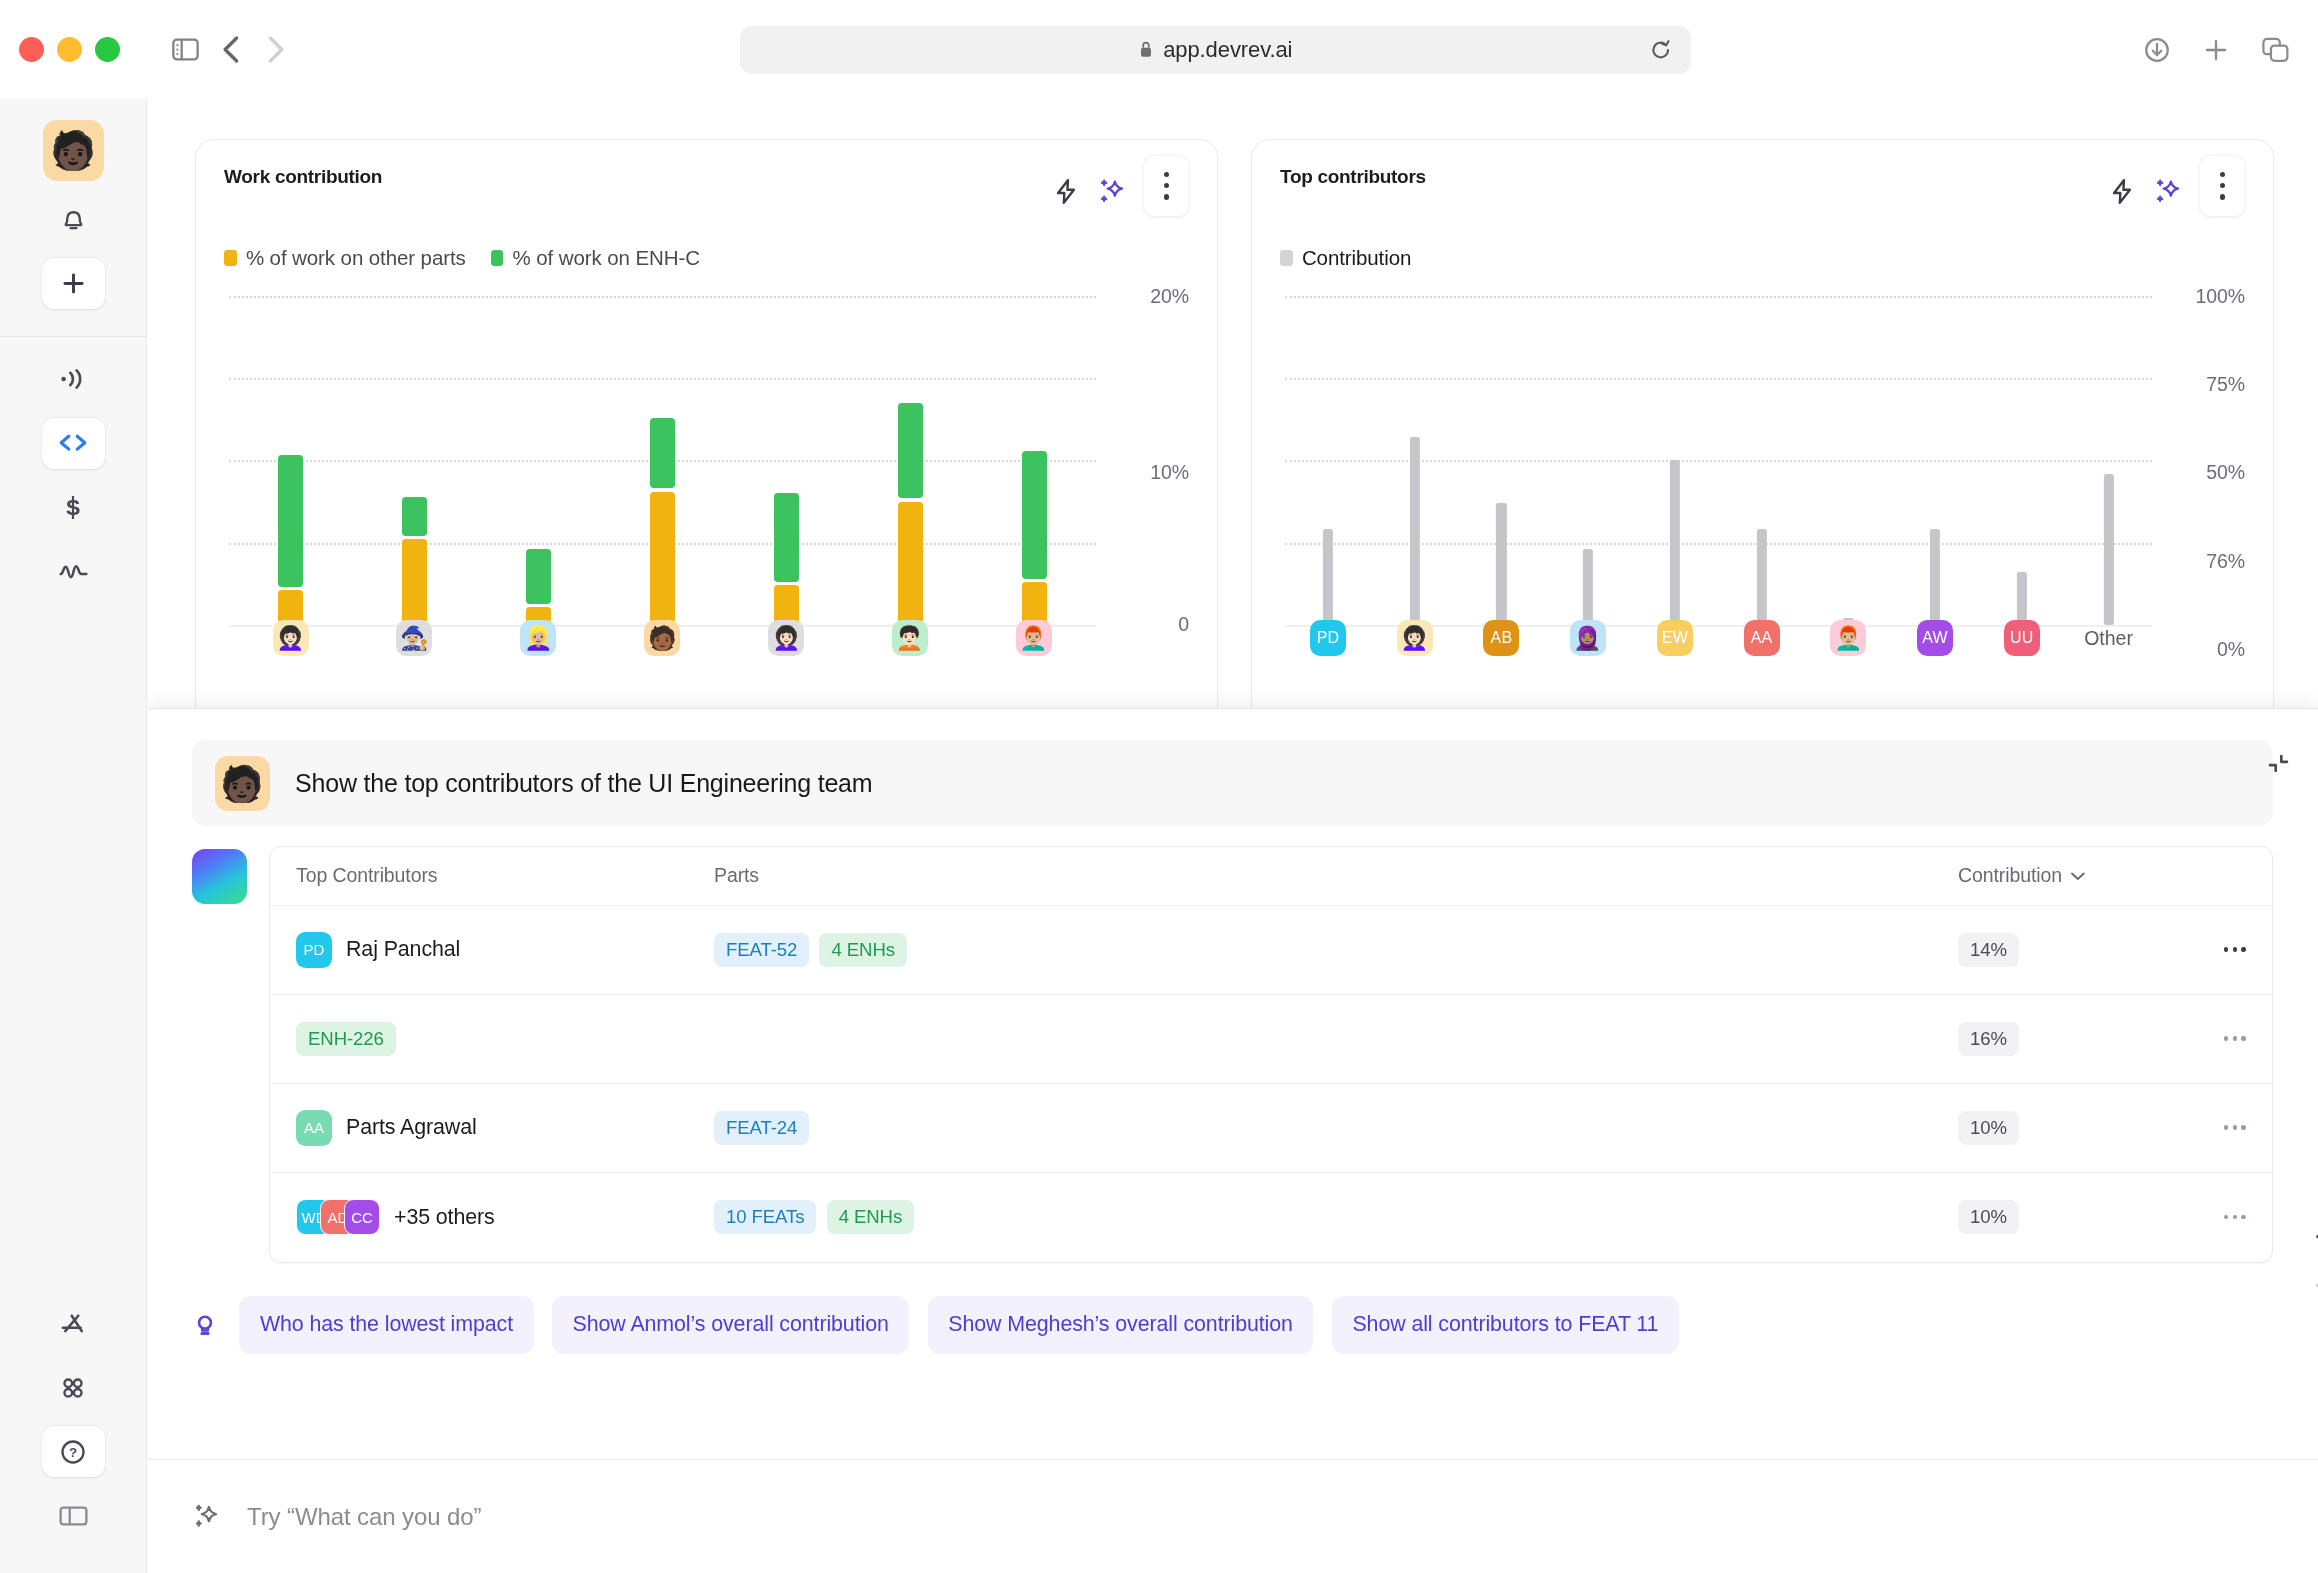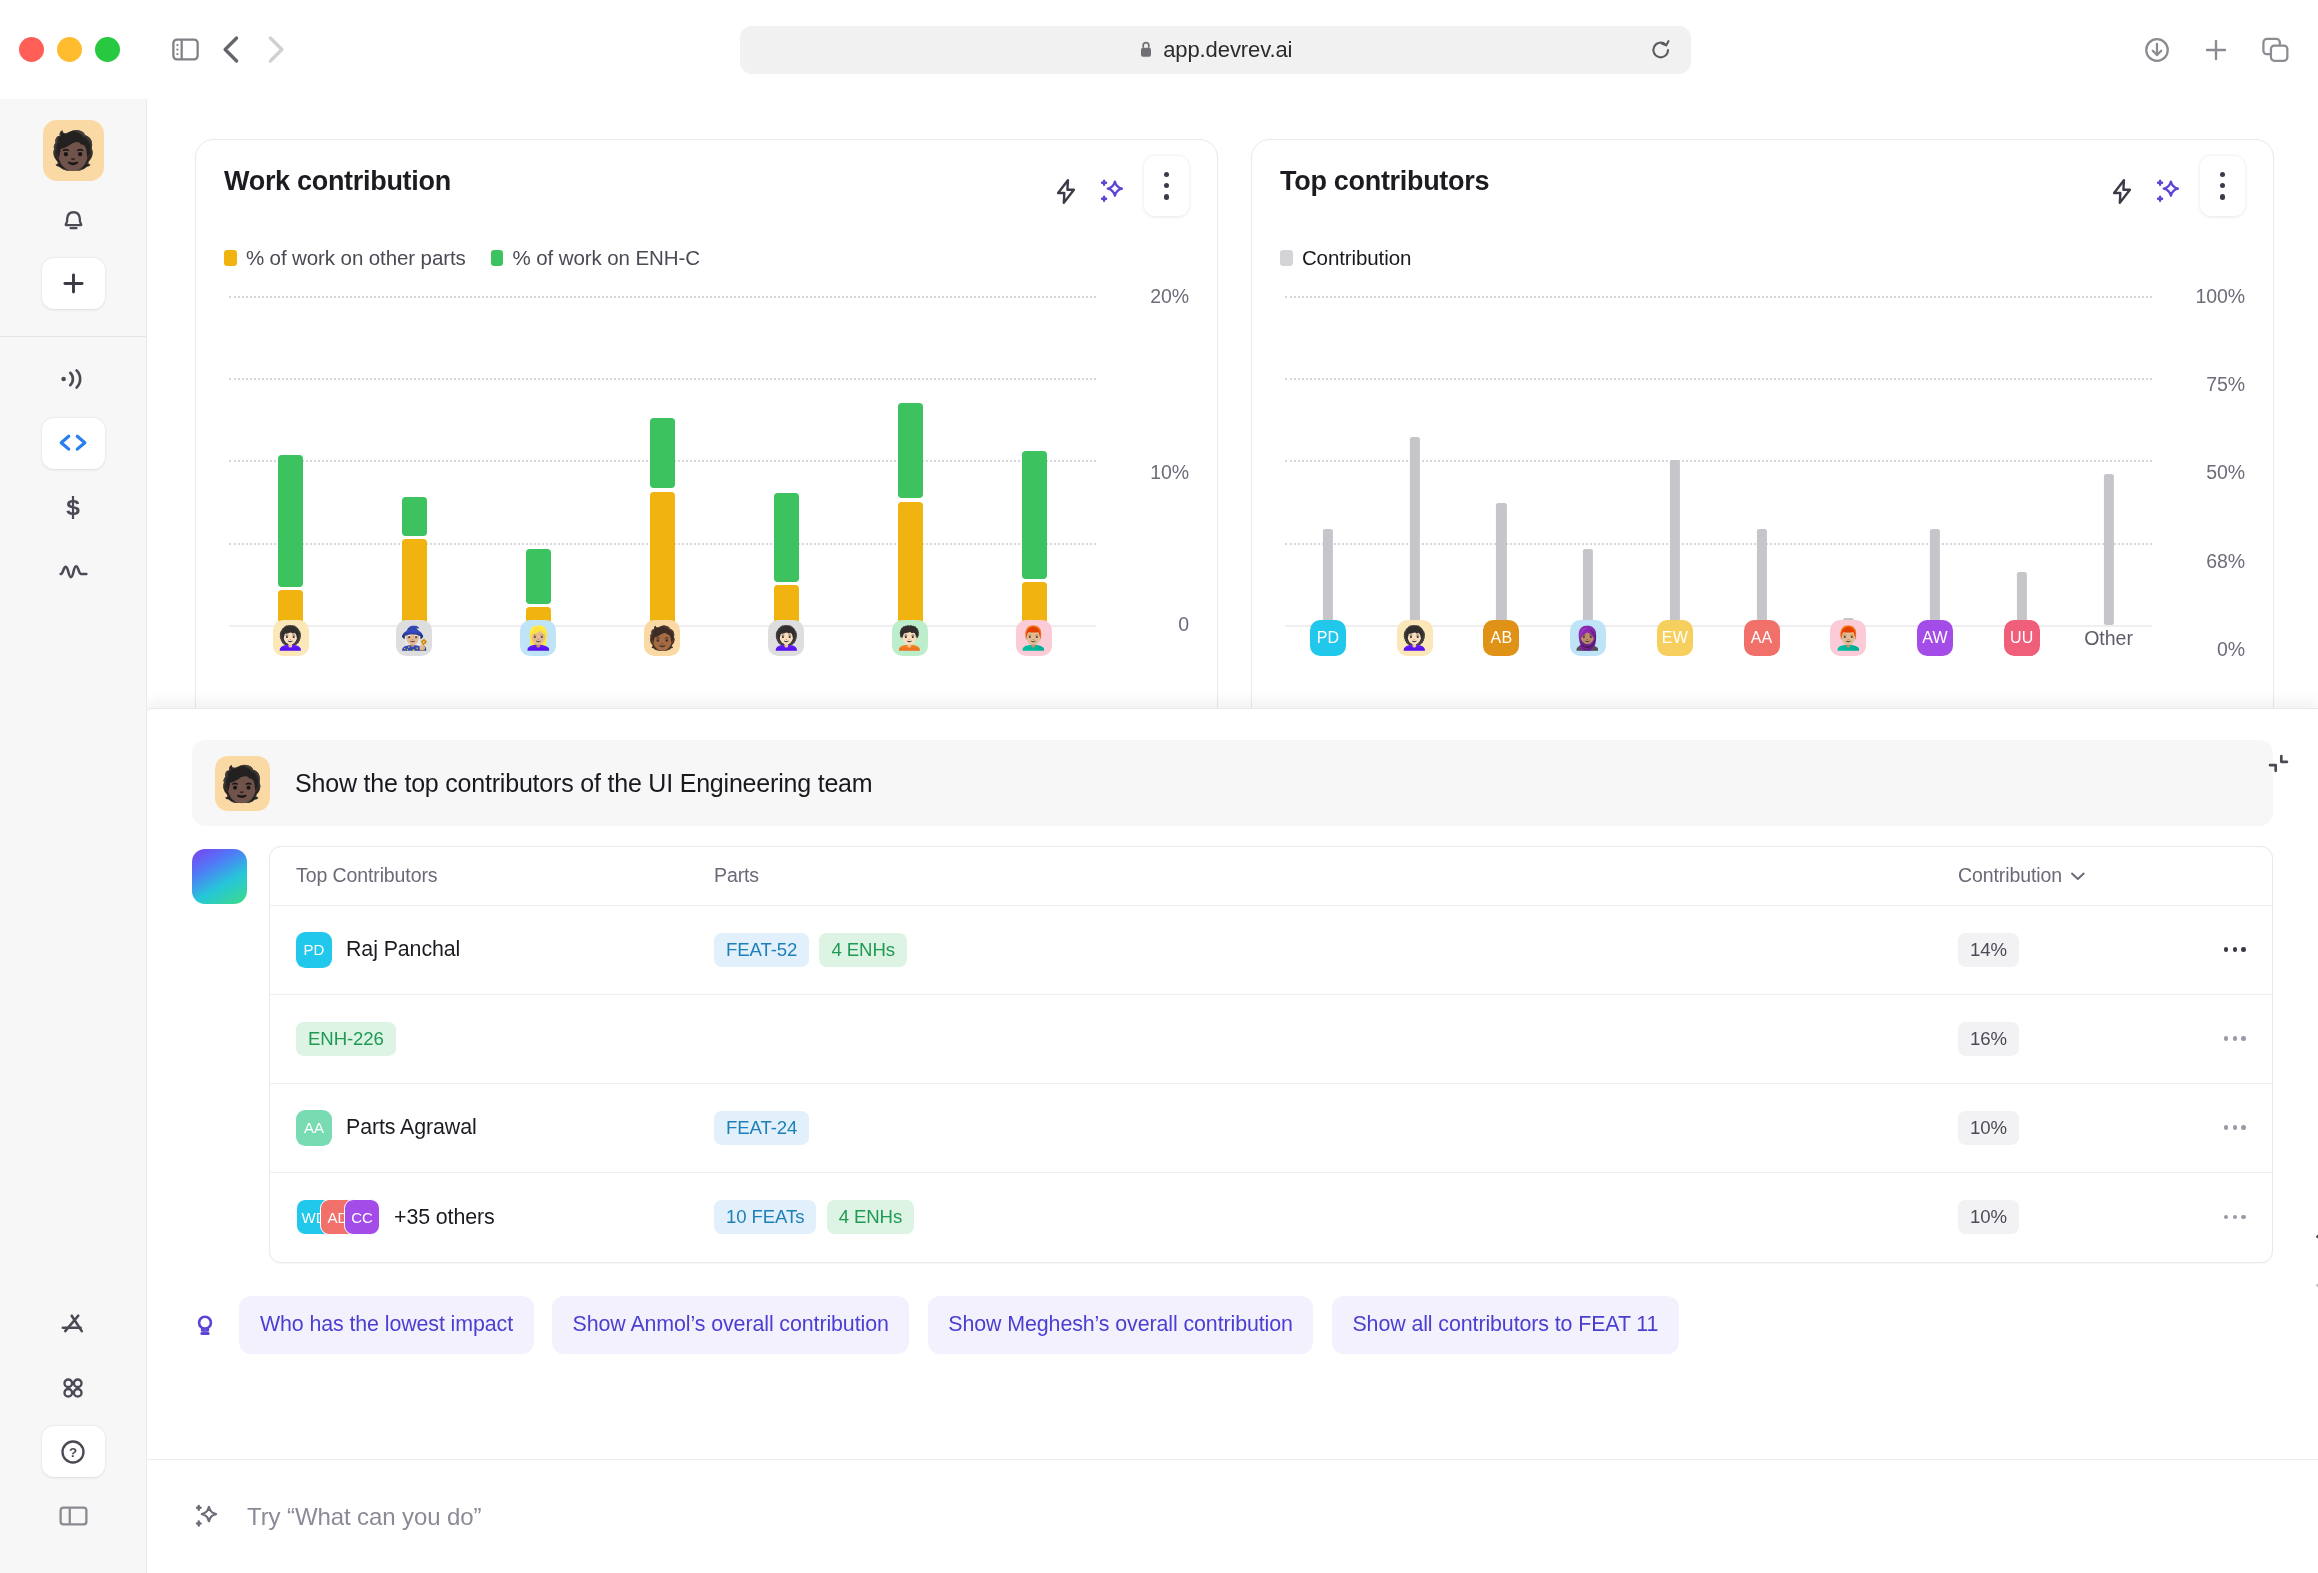--- a/index.html
+++ b/index.html
@@ -98,21 +98,21 @@
     box-shadow: 0 0.5px 1.4px rgba(16,24,40,.04);
     padding: 26px 28px 0 28px;
     flex: 1 1 0;
     min-width: 0;
     height: 590px;
   }
   .card-head {
     display: flex; align-items: flex-start; justify-content: space-between;
   }
   .card-title {
-    font-size: 27px; font-weight: 700; color: #1b1b22; letter-spacing: -0.3px;
+    font-size: 19px; font-weight: 700; color: #1b1b22; letter-spacing: -0.3px;
   }
   .card-actions { display: flex; align-items: center; gap: 19.5px; margin-top: 1.9px; }
   .kebab-btn {
     width: 45px; height: 60px; border-radius: 11px; background: #ffffff;
     box-shadow: 0 0.9px 3.7px rgba(0,0,0,.10);
     display: flex; align-items: center; justify-content: center;
     margin-top: -12px;
   }
   .kebab-dots { display: flex; flex-direction: column; gap: 6px; }
   .kebab-dots i { width: 5.1px; height: 5.1px; border-radius: 50%; background: #3b3b48; display: block; }
@@ -640,21 +640,21 @@
                   </div>
                 <div class="bar-slot">
                     <span class="thin-bar" style="height:46%"></span>
                   </div>
               </div>
             </div>
 
             <div class="ytick" style="top:0%">100%</div>
             <div class="ytick" style="top:25%">75%</div>
             <div class="ytick" style="top:50%">50%</div>
-            <div class="ytick" style="top:75%">68%</div>
+            <div class="ytick" style="top:75%">76%</div>
             <div class="ytick" style="top:100%">0%</div>
 
             <div class="xaxis">
               <div class="xtick">
                   <span class="avatar-pill initials" style="background:#22c8ec">PD</span>
                 </div>
               <div class="xtick">
                   <span class="avatar-pill" style="background:#fbe7b8">👩🏻‍🦱</span>
                 </div>
               <div class="xtick">

